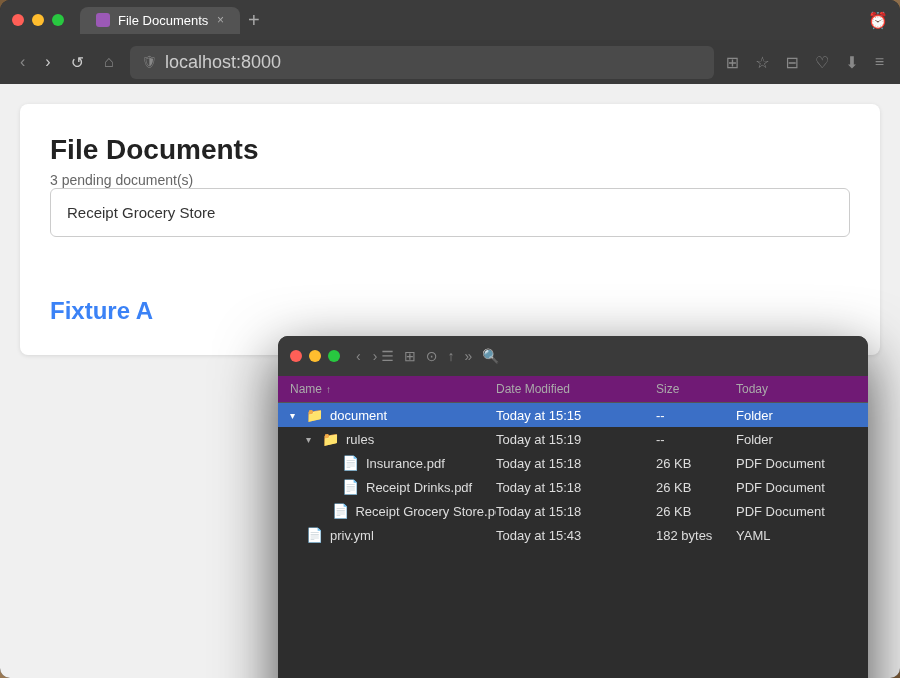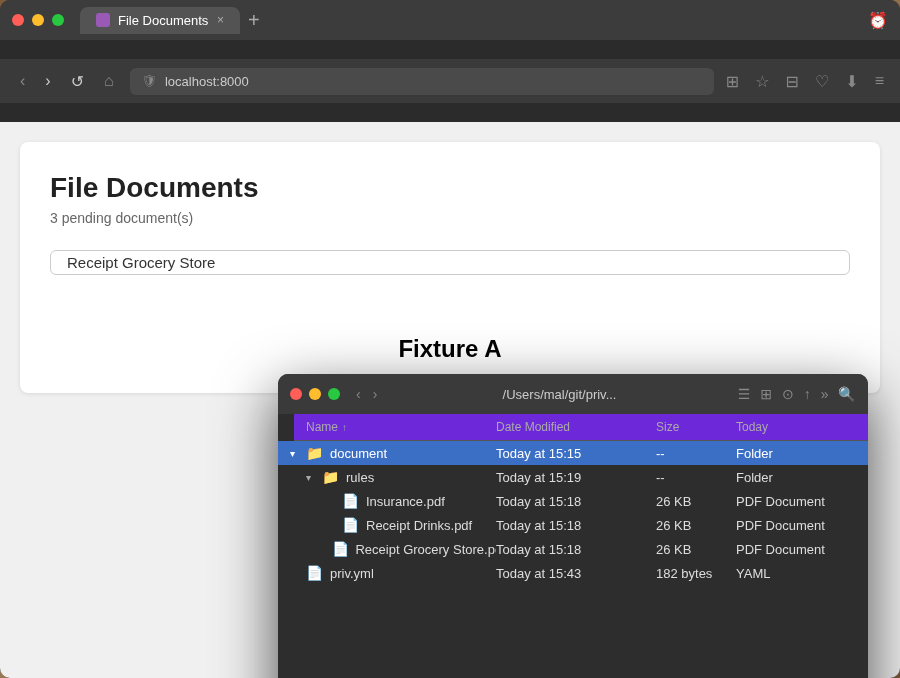--- a/index.html
+++ b/index.html
@@ -28,21 +28,20 @@
       top: 0;
       left: 0;
       right: 0;
       bottom: 0;
       background: #2b2b2b;
       border-radius: 10px;
       overflow: hidden;
       z-index: 1;
       display: flex;
       flex-direction: column;
-      gap: 19px;
     }
 
     
     .title-bar {
       background: #3c3c3c;
       height: 40px;
       display: flex;
       align-items: center;
       padding: 0 12px;
       flex-shrink: 0;
@@ -144,21 +143,21 @@
       gap: 8px;
     }
 
     .address-shield {
       color: #888;
       font-size: 12px;
     }
 
     .address-text {
       color: #ccc;
-      font-size: 13px;
+      font-size: 18px;
       text-align: right;
     }
 
     .nav-right-icons {
       display: flex;
       gap: 16px;
       color: #888;
       font-size: 16px;
     }
 
@@ -183,40 +182,39 @@
     .page-title {
       font-size: 28px;
       font-weight: 700;
       color: #222;
       margin-bottom: 6px;
     }
 
     .page-subtitle {
       font-size: 14px;
       color: #666;
-      margin-bottom: 24px;
     }
 
     .document-input {
       width: 100%;
       border: 1px solid #ccc;
       border-radius: 6px;
-      padding: 3px 16px;
+      padding: 15px 16px;
       font-size: 15px;
       color: #333;
       background: #fff;
       outline: none;
       margin-bottom: 20px;
     }
 
     .fixture-label {
       font-size: 24px;
       font-weight: 700;
-      color: #000000;
-      text-align: center;
+      color: #3b82f6;
+      text-align: left;
       margin-top: 40px;
     }
 
     
     .finder-window {
       position: absolute;
       top: 252px;
       left: 278px;
       width: 590px;
       height: 390px;
@@ -280,25 +278,24 @@
       gap: 10px;
       align-items: center;
       color: #888;
       font-size: 14px;
     }
 
     
     .finder-headers {
       display: grid;
       grid-template-columns: 1fr 160px 80px 120px;
-      background: #6d28d9;
+      background: #701a75;
       border-bottom: 1px solid #555;
       padding: 6px 12px;
       flex-shrink: 0;
-      margin-left: 16px;
     }
 
     .finder-header-cell {
       font-size: 12px;
       color: #aaa;
       display: flex;
       align-items: center;
       gap: 4px;
     }
 
@@ -420,21 +417,20 @@
       <div class="finder-title-bar">
         <div class="finder-traffic-lights">
           <div class="finder-tl ftl-red"></div>
           <div class="finder-tl ftl-yellow"></div>
           <div class="finder-tl ftl-green"></div>
         </div>
         <div class="finder-nav">
           <span class="finder-nav-btn">‹</span>
           <span class="finder-nav-btn">›</span>
         </div>
-        <div class="finder-path">/Users/mal/git/priv...</div>
         <div class="finder-toolbar-right">
           <span>☰</span>
           <span>⊞</span>
           <span>⊙</span>
           <span>↑</span>
           <span>»</span>
           <span>🔍</span>
         </div>
       </div>
 

